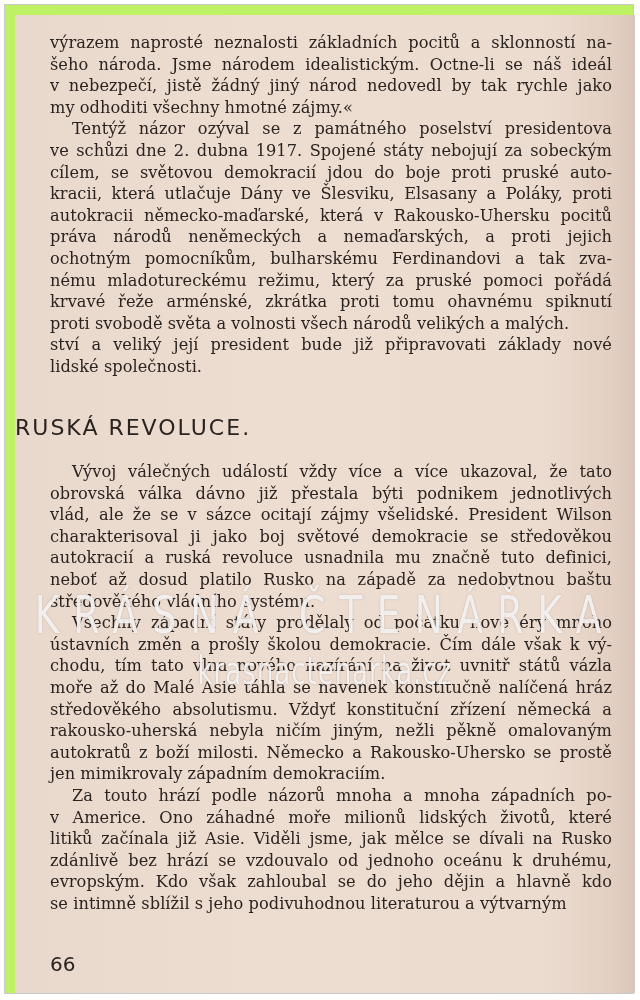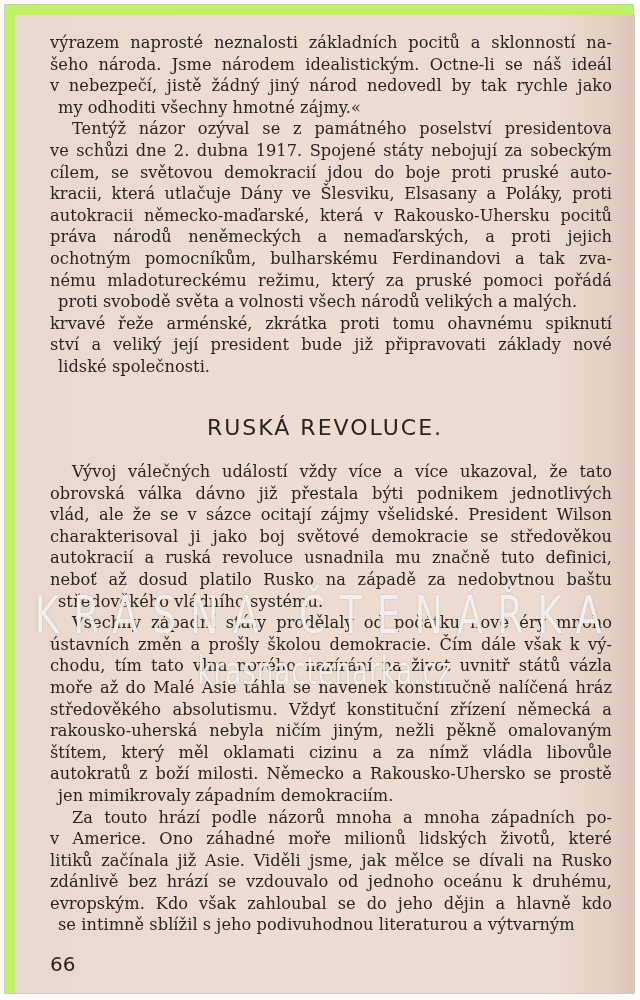--- a/index.html
+++ b/index.html
@@ -17,24 +17,24 @@
   }
   .text-block {
     position: absolute; left: 35px; width: 562px;
     font-family: "DejaVu Serif", "Liberation Serif", serif;
     font-size: 16.2px; line-height: 21.6px; color: #2a2320;
     letter-spacing: 0.05px;
   }
   .line {
     display: block; white-space: nowrap; text-align: justify; text-align-last: justify; height: 21.6px;
   }
-  .line.last { text-align-last: left; margin-left: 8px; }
+  .line.last { text-align-last: left; }
   .line.indent { padding-left: 22px; }
   .heading {
-    position: absolute; left: 0; width: 620px; top: 400px; text-align: center;
+    position: absolute; left: 0; width: 620px; top: 400px; 
     font-family: "DejaVu Sans", "Liberation Sans", sans-serif; font-size: 22px; letter-spacing: 2px;
     color: #2a2320; font-weight: normal;
   }
   .page-number {
     position: absolute; left: 35px; top: 937px; font-family: "DejaVu Sans", "Liberation Sans", sans-serif;
     font-size: 20px; color: #2a2320;
   }
   .watermark {
     position: absolute; left: 0; width: 620px; text-align: center; color: rgba(255,255,255,0.85);
     font-family: "DejaVu Sans", "Liberation Sans", sans-serif; pointer-events: none;
@@ -58,22 +58,22 @@
         </div>
         <div>
           <span class="line indent">Tentýž názor ozýval se z památného poselství presidentova</span>
           <span class="line">ve schůzi dne 2. dubna 1917. Spojené státy nebojují za sobeckým</span>
           <span class="line">cílem, se světovou demokracií jdou do boje proti pruské auto-</span>
           <span class="line">kracii, která utlačuje Dány ve Šlesviku, Elsasany a Poláky, proti</span>
           <span class="line">autokracii německo-maďarské, která v Rakousko-Uhersku pocitů</span>
           <span class="line">práva národů neněmeckých a nemaďarských, a proti jejich</span>
           <span class="line">ochotným pomocníkům, bulharskému Ferdinandovi a tak zva-</span>
           <span class="line">nému mladotureckému režimu, který za pruské pomoci pořádá</span>
+          <span class="line">krvavé řeže arménské, zkrátka proti tomu ohavnému spiknutí</span>
           <span class="line last">proti svobodě světa a volnosti všech národů velikých a malých.</span>
-          <span class="line">krvavé řeže arménské, zkrátka proti tomu ohavnému spiknutí</span>
         </div>
         <div>
           <span class="line">ství a veliký její president bude již připravovati základy nové</span>
           <span class="line last">lidské společnosti.</span>
         </div>
       </div>
 
     <div class="heading">RUSKÁ REVOLUCE.</div>
 
     <div class="text-block" id="block-after" style="top: 446px;">
@@ -86,21 +86,20 @@
           <span class="line">neboť až dosud platilo Rusko na západě za nedobytnou baštu</span>
           <span class="line last">středověkého vládního systému.</span>
         </div>
         <div>
           <span class="line indent">Všechny západní státy prodělaly od počátku nové éry mnoho</span>
           <span class="line">ústavních změn a prošly školou demokracie. Čím dále však k vý-</span>
           <span class="line">chodu, tím tato vlna nového nazírání na život uvnitř států vázla</span>
           <span class="line">moře až do Malé Asie táhla se navenek konstitučně nalíčená hráz</span>
           <span class="line">středověkého absolutismu. Vždyť konstituční zřízení německá a</span>
           <span class="line">rakousko-uherská nebyla ničím jiným, nežli pěkně omalovaným</span>
-          <span class="line">štítem, který měl oklamati cizinu a za nímž vládla libovůle</span>
           <span class="line">autokratů z boží milosti. Německo a Rakousko-Uhersko se prostě</span>
           <span class="line last">jen mimikrovaly západním demokraciím.</span>
         </div>
         <div>
           <span class="line indent">Za touto hrází podle názorů mnoha a mnoha západních po-</span>
           <span class="line">v Americe. Ono záhadné moře milionů lidských životů, které</span>
           <span class="line">litiků začínala již Asie. Viděli jsme, jak mělce se dívali na Rusko</span>
           <span class="line">zdánlivě bez hrází se vzdouvalo od jednoho oceánu k druhému,</span>
           <span class="line">evropským. Kdo však zahloubal se do jeho dějin a hlavně kdo</span>
           <span class="line last">se intimně sblížil s jeho podivuhodnou literaturou a výtvarným</span>

